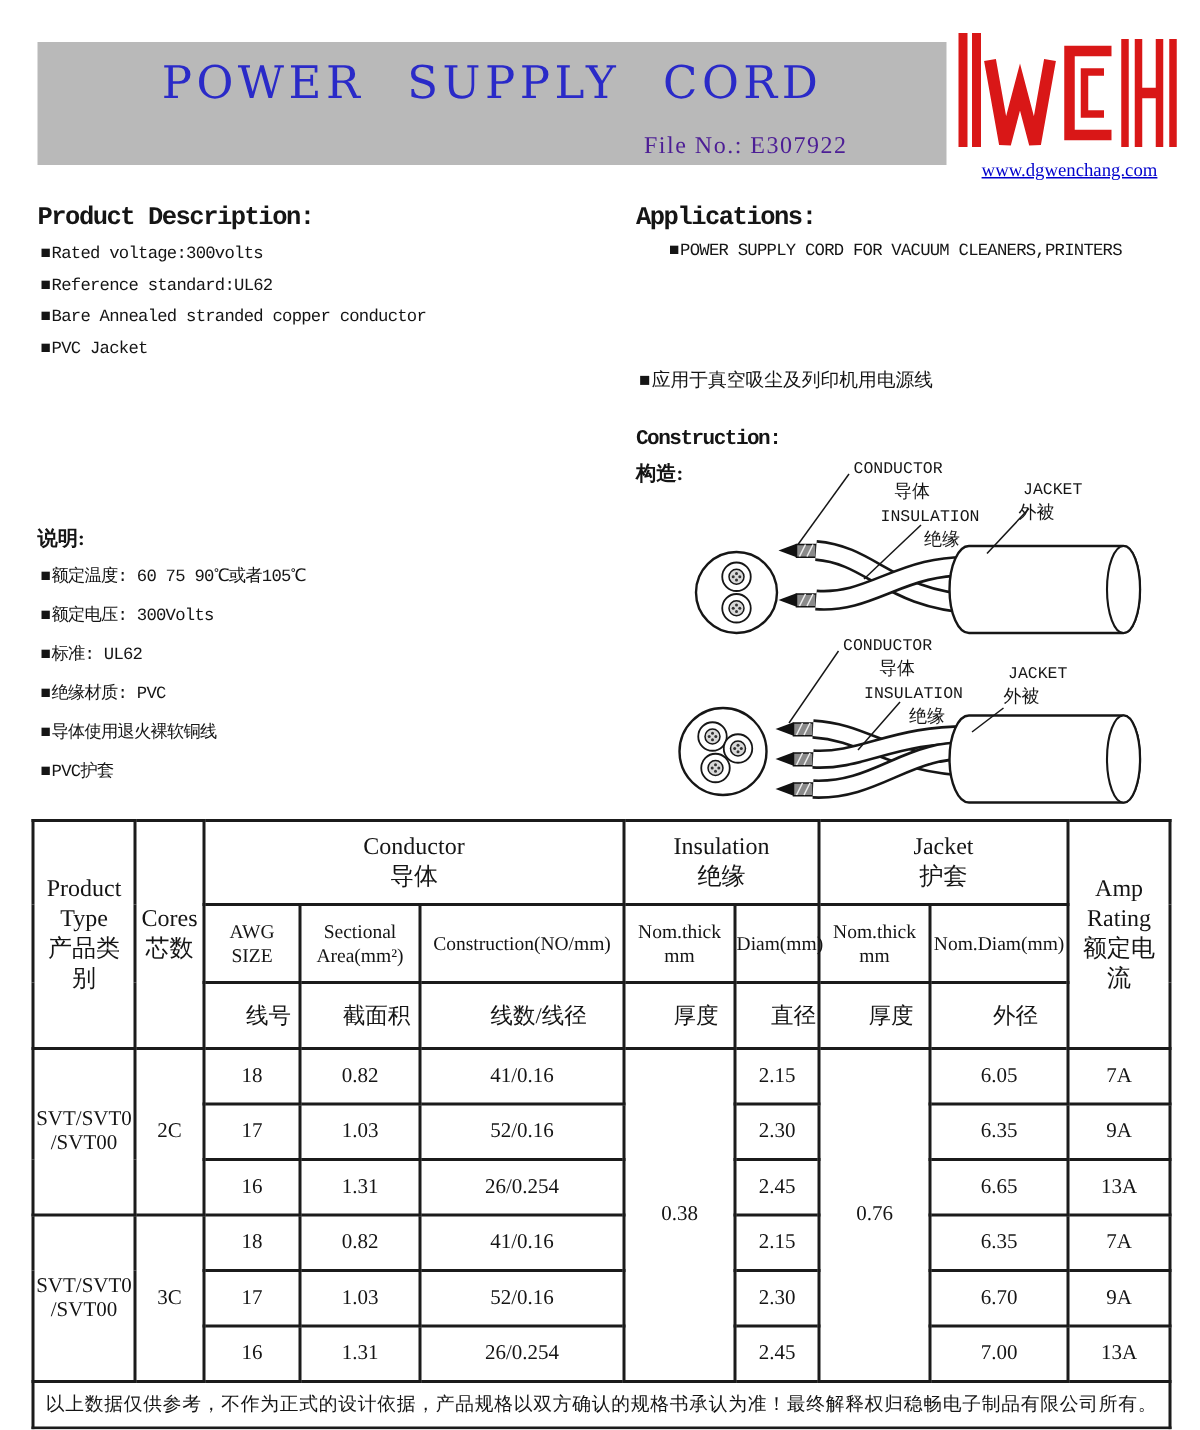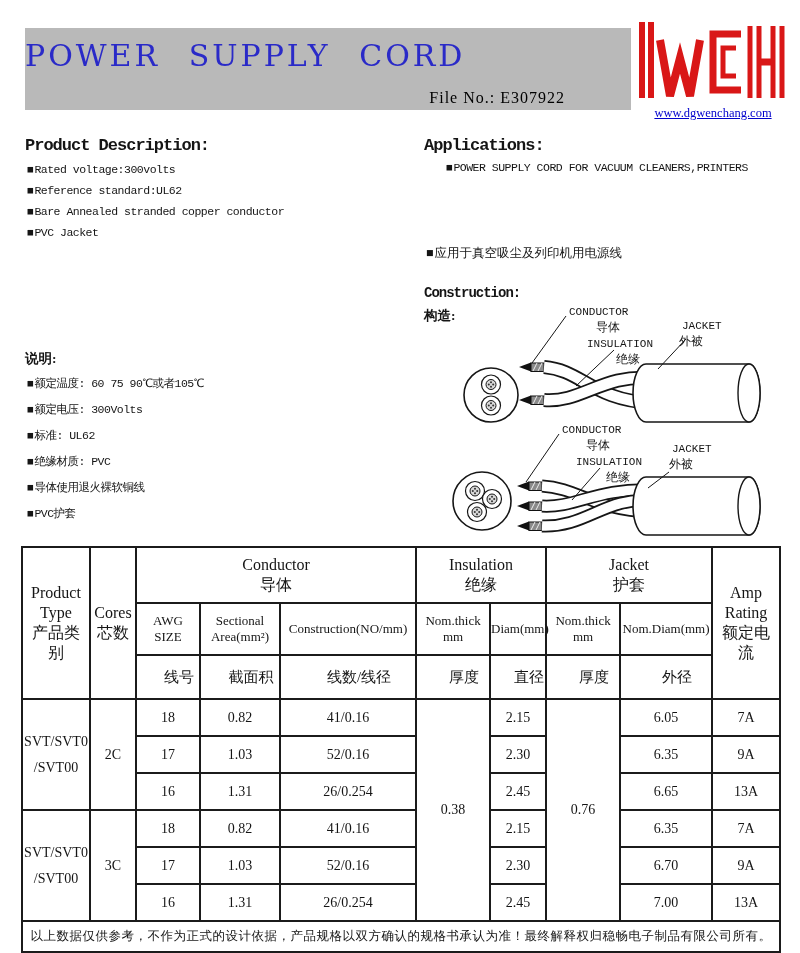--- a/index.html
+++ b/index.html
@@ -1,24 +1,24 @@
 <!DOCTYPE html>
 <html><head>
 <meta charset="utf-8">
 <style>
   html,body{margin:0;padding:0;background:#fff;}
   .page{position:relative;width:800px;height:953px;background:#ffffff;overflow:hidden;
         font-family:"Liberation Serif",serif;color:#151515;}
 
   
   .banner{position:absolute;left:25px;top:28px;width:606px;height:82px;background:#b9b9b9;}
-  .banner-title{position:absolute;left:0;right:0;top:10px;
+  .banner-title{position:absolute;left:0;right:0;top:10px;text-align:center;
       font-family:"DejaVu Serif","Liberation Serif",serif;
       font-size:30px;letter-spacing:3px;word-spacing:16px;color:#2a2ac8;}
-  .file-no{position:absolute;right:66px;bottom:3px;font-size:16px;letter-spacing:1px;color:#000000;}
+  .file-no{position:absolute;right:66px;bottom:3px;font-size:16px;letter-spacing:1px;color:#4c1d95;}
 
   .logo-wrap{position:absolute;left:633px;top:18px;width:160px;text-align:center;}
   .logo-wrap svg{display:block;margin:0 auto;}
   .website{display:inline-block;margin-top:4px;font-size:12.5px;color:#0000cc;
       text-decoration:underline;font-family:"Liberation Serif",serif;text-align:right;}
   .sr{position:absolute;width:1px;height:1px;overflow:hidden;clip:rect(0 0 0 0);}
 
   
   .h-en{position:absolute;font-family:"Liberation Mono",monospace;font-weight:bold;
         font-size:17px;letter-spacing:-1px;}
@@ -40,21 +40,21 @@
   
   table.spec{position:absolute;left:21px;top:546px;width:758px;border-collapse:collapse;
       table-layout:fixed;}
   table.spec td{border:2px solid #1b1b1b;text-align:center;vertical-align:middle;
       font-family:"Liberation Serif",serif;font-size:14px;padding:0;}
   .ml{white-space:pre-line;line-height:18px;}
   tr.group td{font-size:16px;line-height:20px;height:54px;}
   tr.sub-en td{font-size:13px;height:50px;line-height:16px;}
   tr.sub-cn td{font-size:15px;height:42px;padding-left:22px;}
   tr.data td{height:35px;}
-  td.pt{font-size:13px;line-height:26px;}
+  td.pt{font-size:13px;line-height:16px;}
   tr.tfoot td{height:29px;font-size:12.5px;letter-spacing:0.5px;}
 </style>
 </head>
 <body>
 
 <div class="page">
 
   <div class="banner">
     <div class="banner-title">POWER SUPPLY CORD</div>
     <div class="file-no">File No.: E307922</div>

